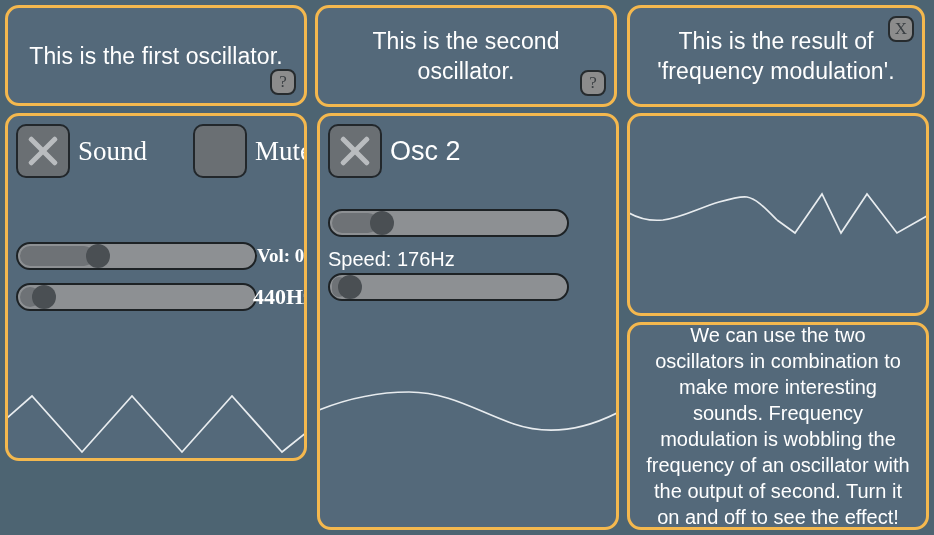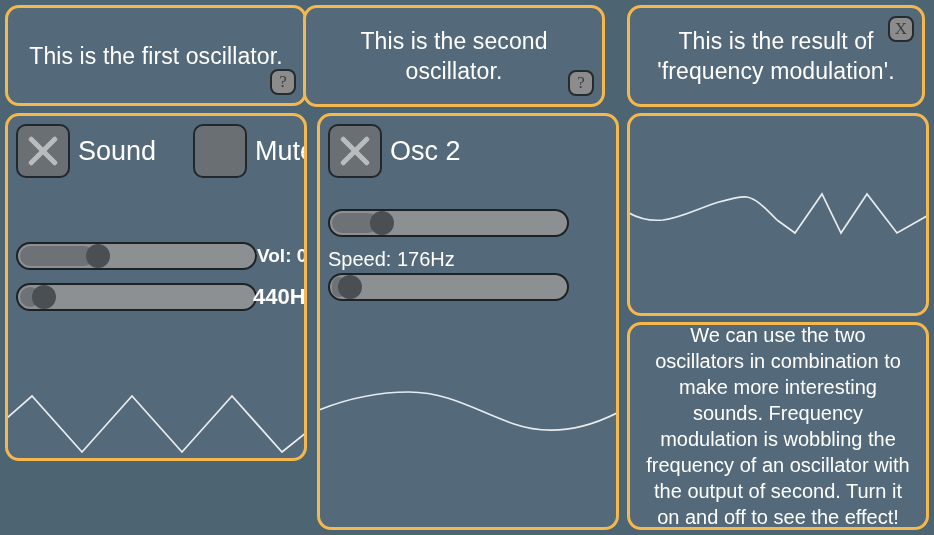--- a/index.html
+++ b/index.html
@@ -138,31 +138,31 @@
   .scope svg { display: block; }
 </style>
 </head>
 <body>
 
 <div class="panel msg" style="left:5px; top:5px; width:302px; height:101px;">
   <span class="msg-text">This is the first oscillator.</span>
   <div class="help-btn" style="right:8px; bottom:8px;">?</div>
 </div>
 
-<div class="panel msg" style="left:303px; top:5px; width:302px; height:102px;">
+<div class="panel msg" style="left:315px; top:5px; width:302px; height:102px;">
   <span class="msg-text">This is the second oscillator.</span>
   <div class="help-btn" style="right:8px; bottom:8px;">?</div>
 </div>
 
 <div class="panel msg" style="left:627px; top:5px; width:298px; height:102px;">
   <span class="msg-text">This is the result of 'frequency modulation'.</span>
   <div class="help-btn" style="right:8px; top:8px;">X</div>
 </div>
 
-<div class="panel" style="left:5px; top:113px; width:302px; height:348px; overflow:hidden;">
+<div class="panel" style="left:5px; top:113px; width:302px; height:348px; overflow:hidden;font-family:Liberation Serif, serif;">
 
   <div style="position:absolute; left:8px; top:8px; display:flex; align-items:center;">
     <div class="chk big">
       <span class="x"></span>
     </div>
     <span class="row-label">Sound</span>
   </div>
 
   <div style="position:absolute; left:185px; top:8px; display:flex; align-items:center;">
     <div class="chk big"></div>

